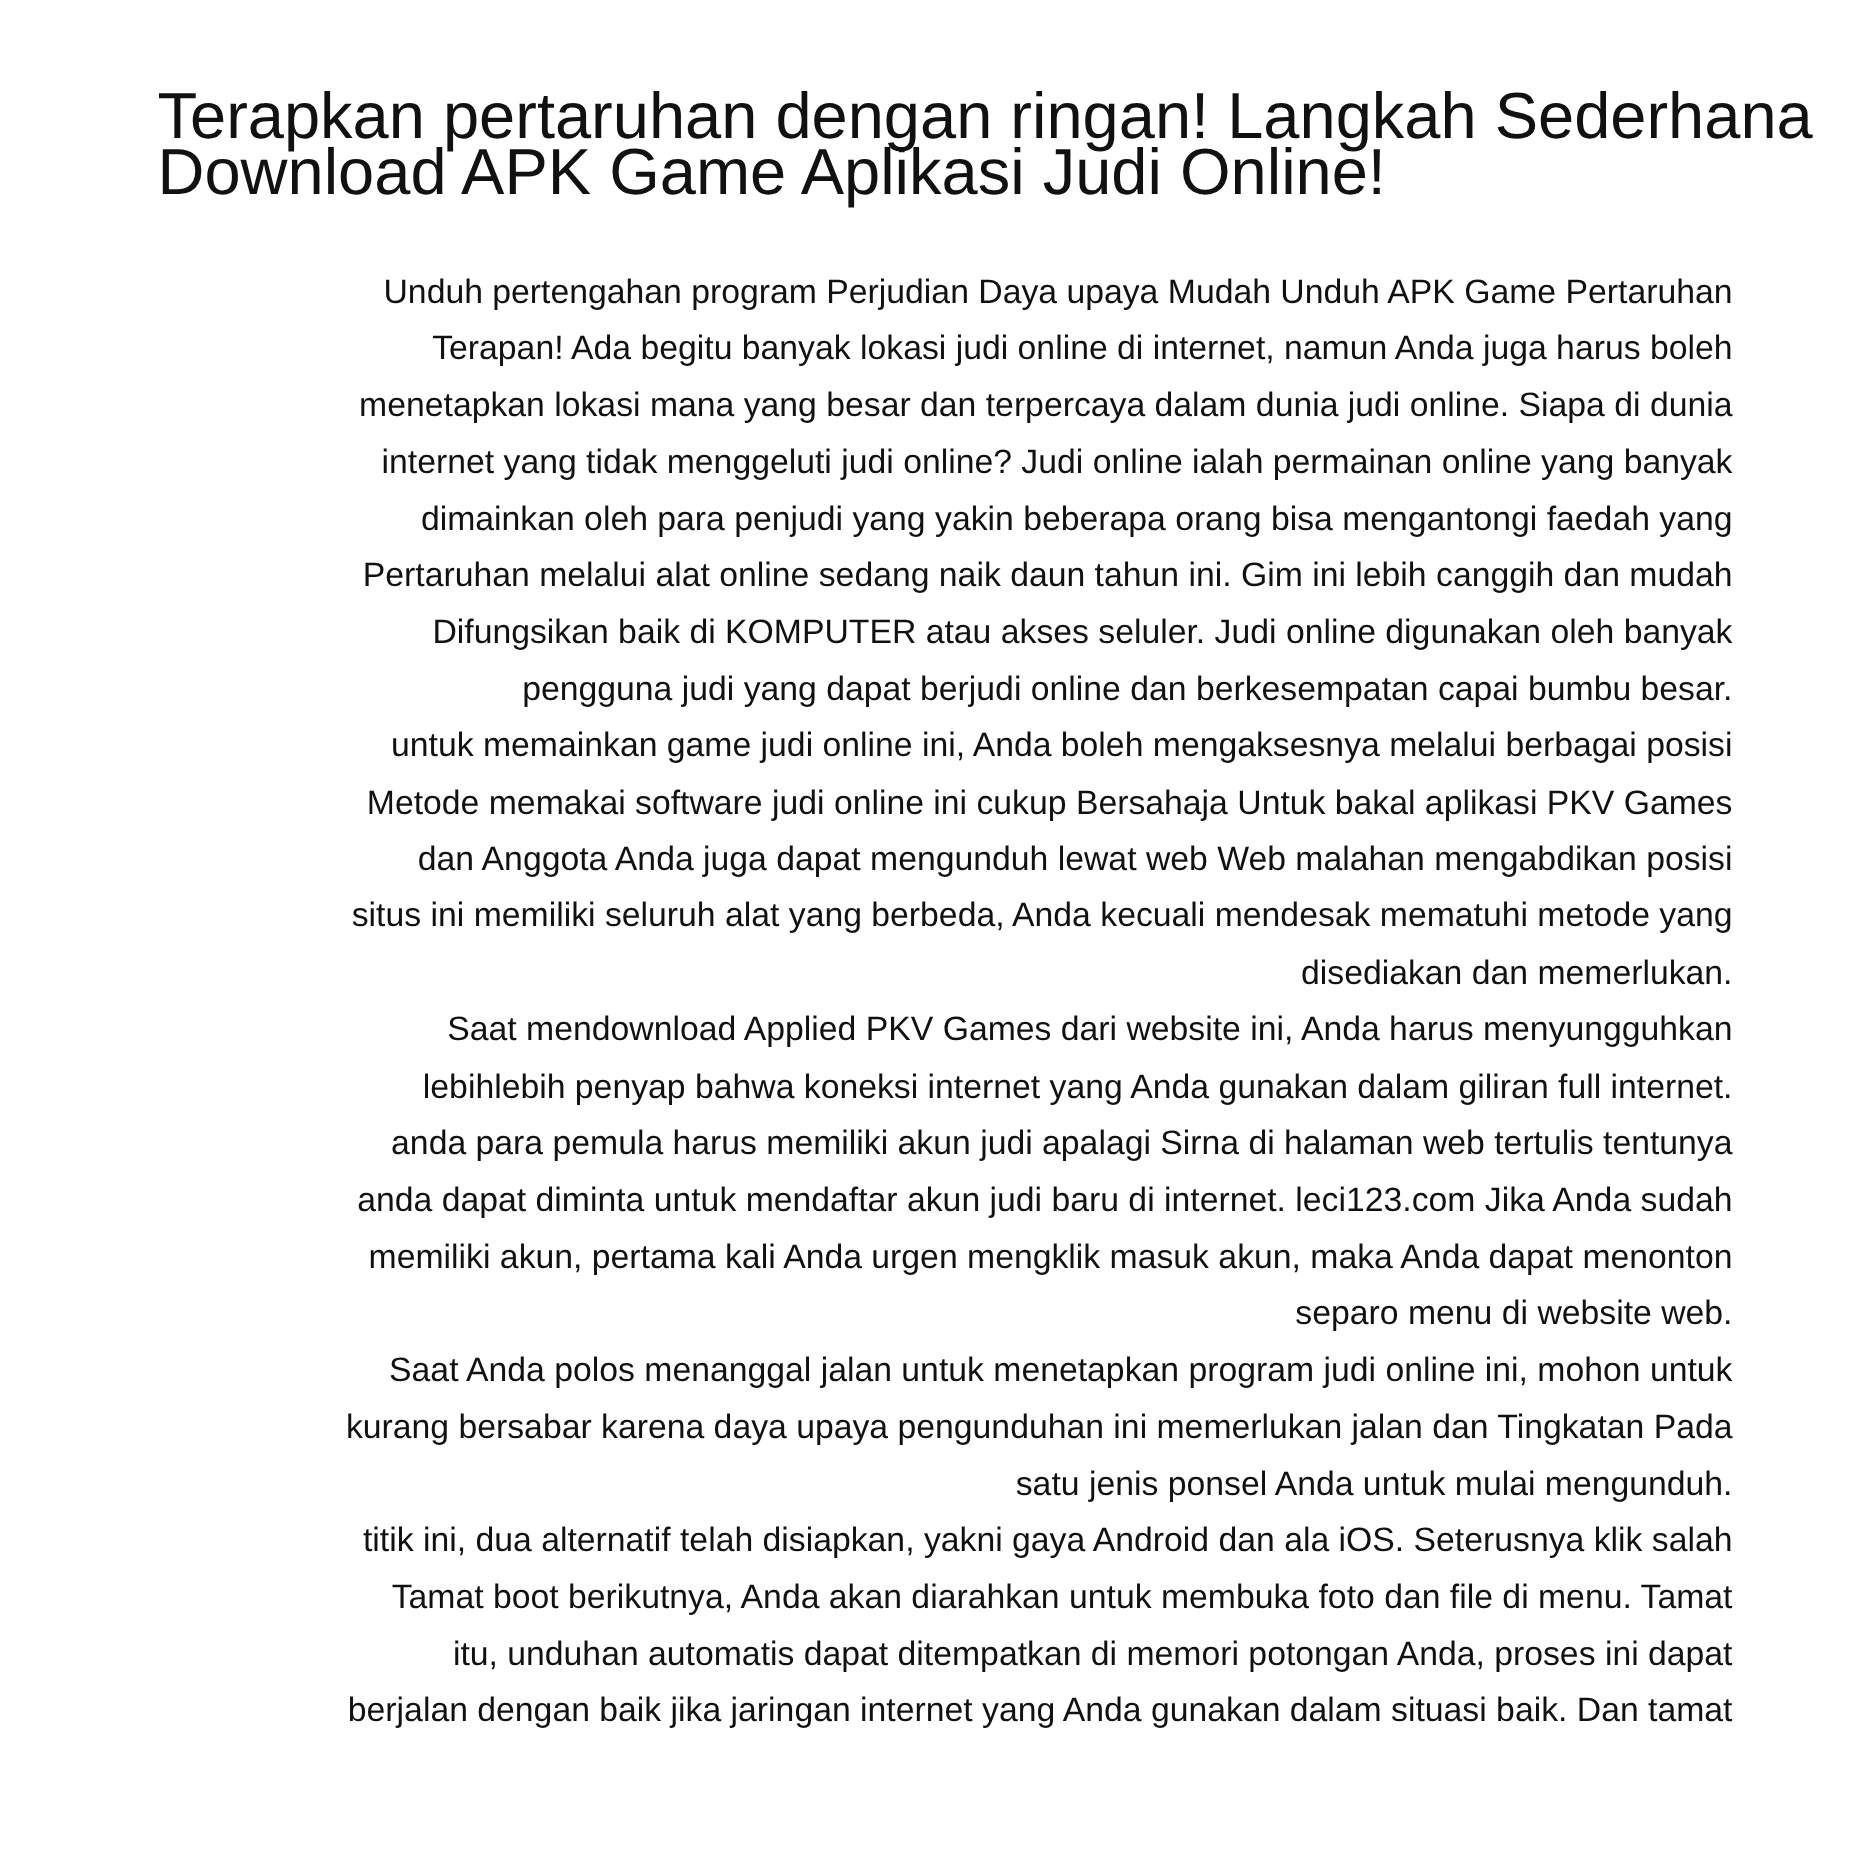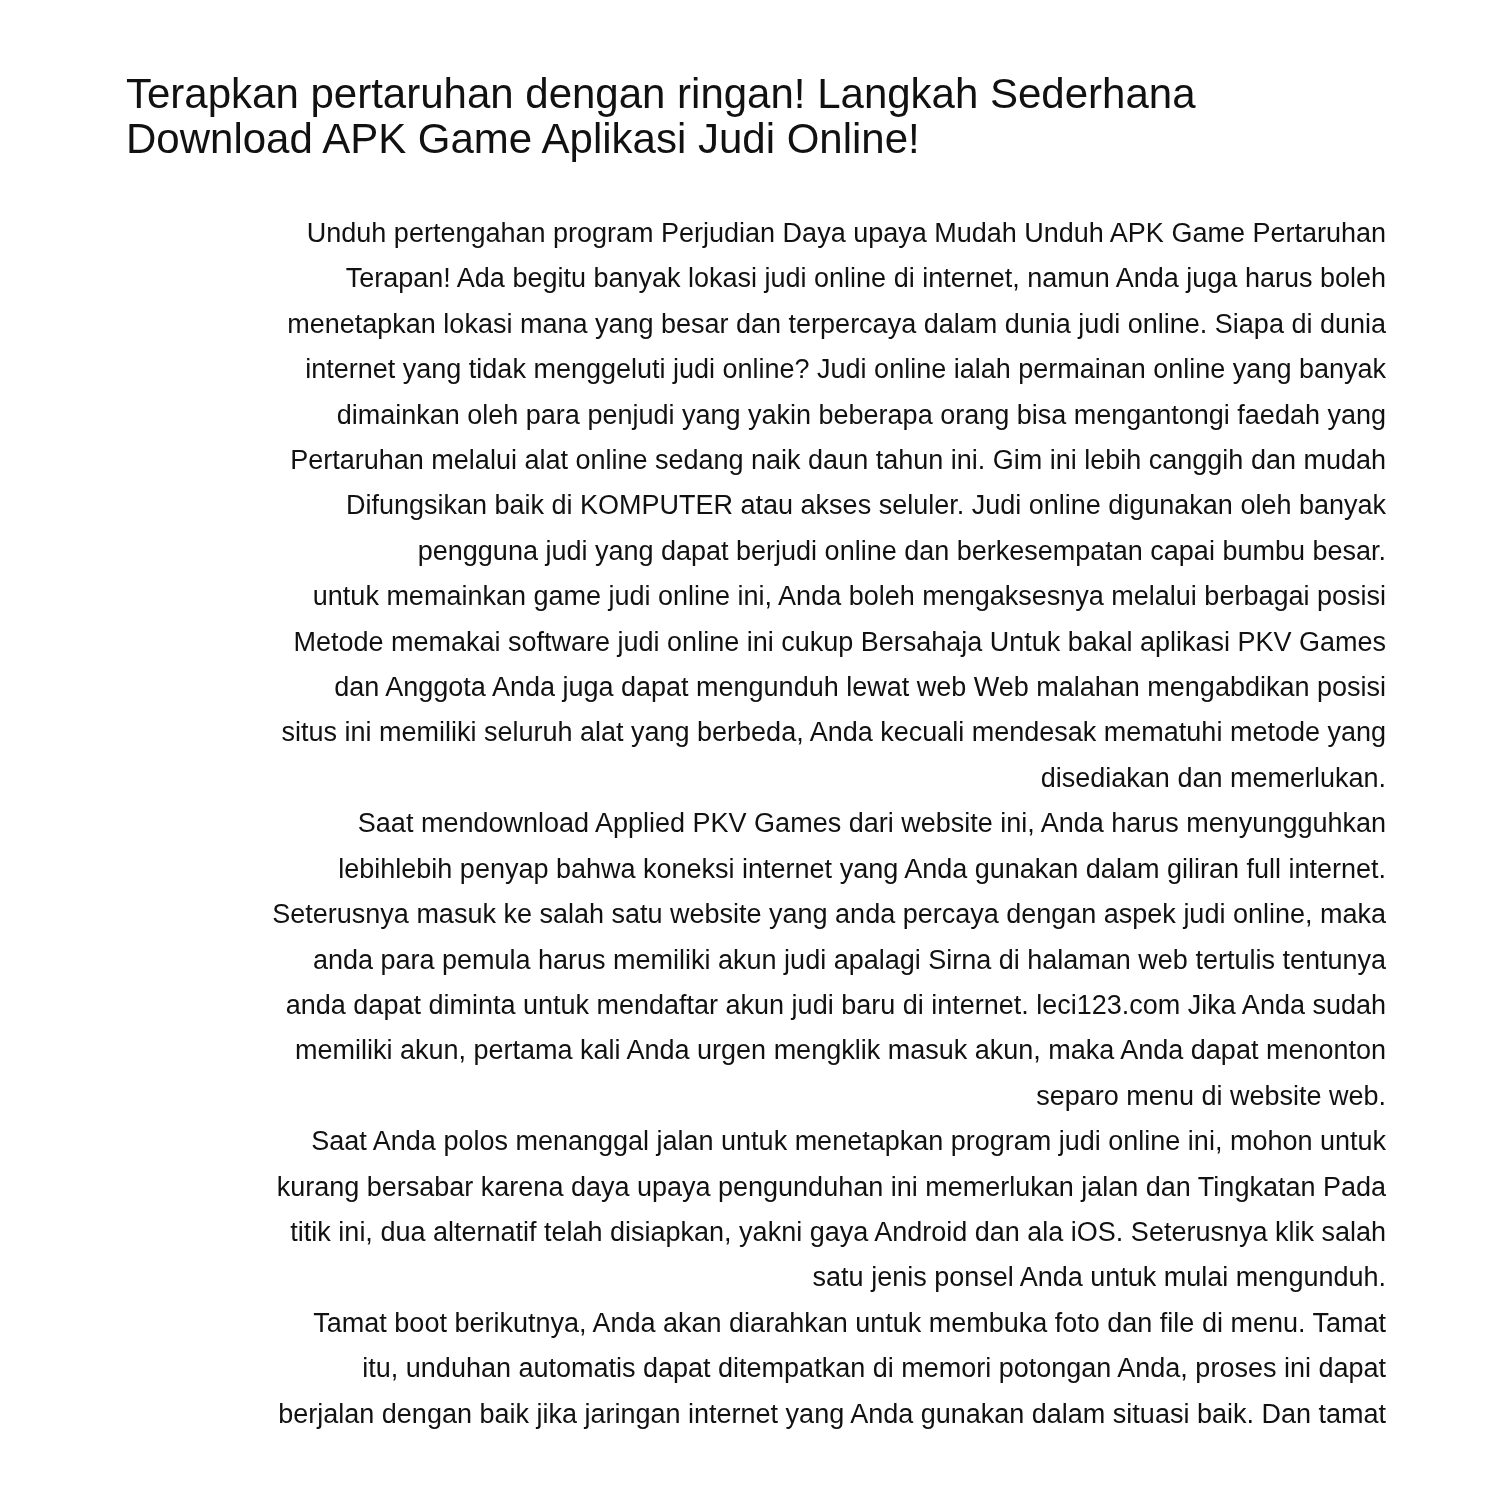--- a/index.html
+++ b/index.html
@@ -17,21 +17,21 @@
     }
     .page {
       position: absolute;
       left: 126px;
       top: 0;
       width: 1260px;
     }
     .title {
       margin: 0;
       padding-top: 71px;
-      font-size: 42px;
+      font-size: 52px;
       line-height: 45px;
       font-weight: normal;
       color: #111111;
       white-space: nowrap;
     }
     .title .tline { display: block; }
     .body-text {
       position: absolute;
       top: 211px;
       left: 0;
@@ -67,31 +67,30 @@
     <p class="para">
       <span class="line">untuk memainkan game judi online ini, Anda boleh mengaksesnya melalui berbagai posisi</span>
       <span class="line">Metode memakai software judi online ini cukup Bersahaja Untuk bakal aplikasi PKV Games</span>
       <span class="line">dan Anggota Anda juga dapat mengunduh lewat web Web malahan mengabdikan posisi</span>
       <span class="line">situs ini memiliki seluruh alat yang berbeda, Anda kecuali mendesak mematuhi metode yang</span>
       <span class="line">disediakan dan memerlukan.</span>
     </p>
     <p class="para">
       <span class="line">Saat mendownload Applied PKV Games dari website ini, Anda harus menyungguhkan</span>
       <span class="line">lebihlebih penyap bahwa koneksi internet yang Anda gunakan dalam giliran full internet.</span>
-      <span class="line">Seterusnya masuk ke salah satu website yang anda percaya dengan aspek judi online, maka</span>
       <span class="line">anda para pemula harus memiliki akun judi apalagi Sirna di halaman web tertulis tentunya</span>
       <span class="line">anda dapat diminta untuk mendaftar akun judi baru di internet. leci123.com Jika Anda sudah</span>
       <span class="line">memiliki akun, pertama kali Anda urgen mengklik masuk akun, maka Anda dapat menonton</span>
       <span class="line">separo menu di website web.</span>
     </p>
     <p class="para">
       <span class="line">Saat Anda polos menanggal jalan untuk menetapkan program judi online ini, mohon untuk</span>
       <span class="line">kurang bersabar karena daya upaya pengunduhan ini memerlukan jalan dan Tingkatan Pada</span>
+      <span class="line">satu jenis ponsel Anda untuk mulai mengunduh.</span>
       <span class="line">titik ini, dua alternatif telah disiapkan, yakni gaya Android dan ala iOS. Seterusnya klik salah</span>
-      <span class="line">satu jenis ponsel Anda untuk mulai mengunduh.</span>
     </p>
     <p class="para">
       <span class="line">Tamat boot berikutnya, Anda akan diarahkan untuk membuka foto dan file di menu. Tamat</span>
       <span class="line">itu, unduhan automatis dapat ditempatkan di memori potongan Anda, proses ini dapat</span>
       <span class="line">berjalan dengan baik jika jaringan internet yang Anda gunakan dalam situasi baik. Dan tamat</span>
     </p>
   </div>
 </div>
 
 </body></html>

